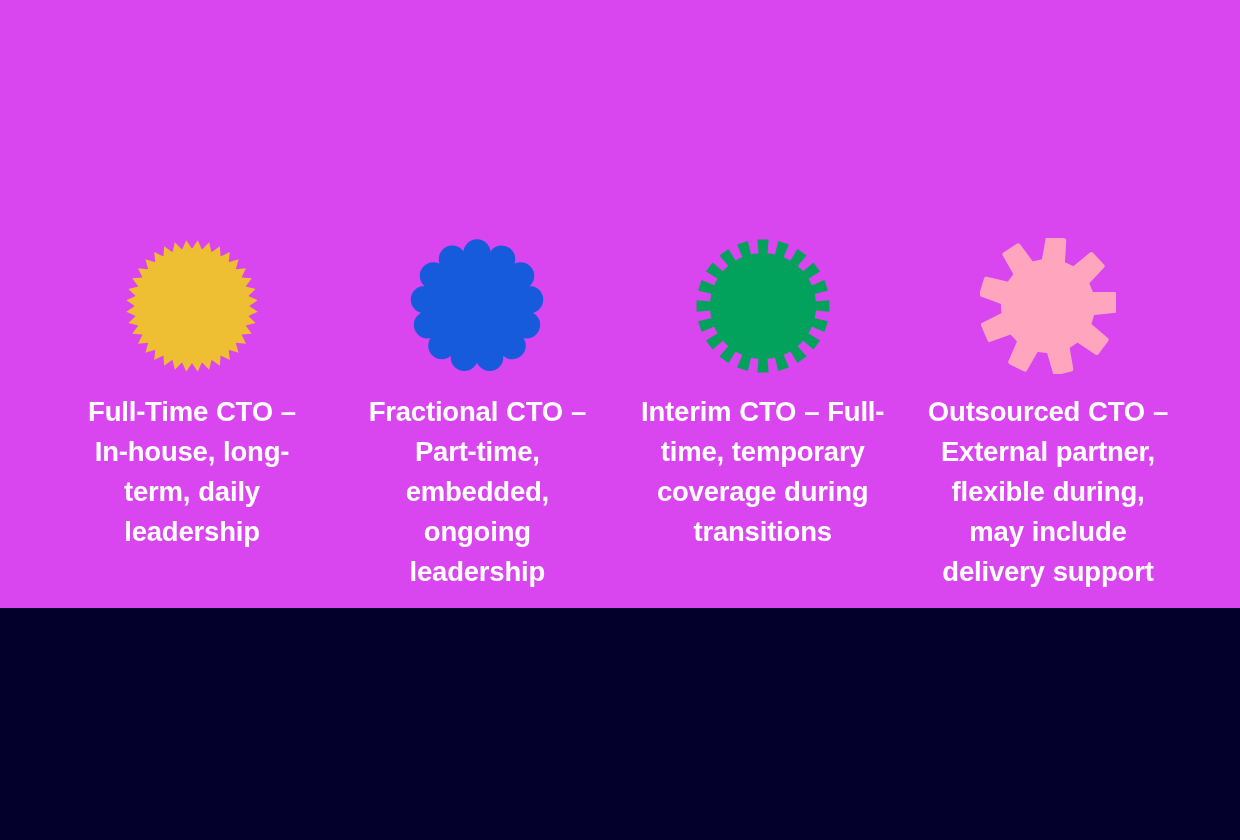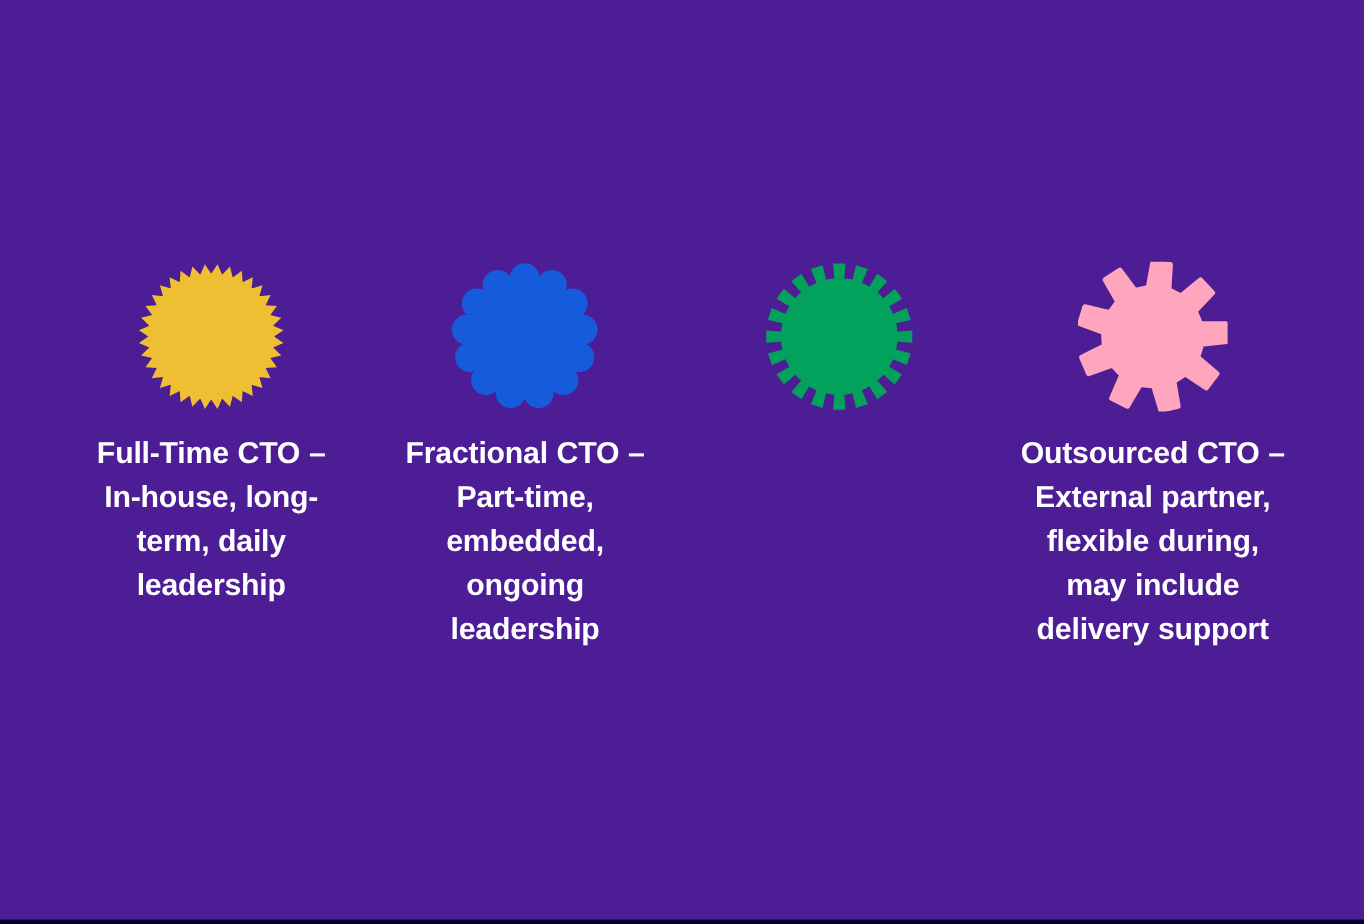--- a/index.html
+++ b/index.html
@@ -9,22 +9,22 @@
   body {
     width: 1240px;
     height: 840px;
     background: #03012b;
     font-family: "Liberation Sans", sans-serif;
     overflow: hidden;
   }
   .slide {
     position: relative;
     width: 1240px;
-    height: 836px;
-    background: #4c1d95;
+    height: 608px;
+    background: #d946ef;
   }
   .columns {
     position: absolute;
     top: 236px;
     left: 60px;
     width: 1120px;
     display: flex;
     flex-direction: row;
     align-items: flex-start;
     justify-content: space-between;
@@ -94,20 +94,21 @@
 
     <div class="column col-3">
       <div class="icon-wrap">
         <svg viewBox="0 0 200 200" aria-hidden="true">
           <g id="green-g" fill="#02a25d">
               <path d="M93.90,28.26L91.70,2.35L108.30,2.35L106.10,28.26ZM116.37,29.89L122.28,4.57L138.07,9.70L127.97,33.66ZM137.23,38.37L150.68,16.12L164.11,25.88L147.10,45.55ZM154.45,52.90L174.12,35.89L183.88,49.32L161.63,62.77ZM166.34,72.03L190.30,61.93L195.43,77.72L170.11,83.63ZM171.74,93.90L197.65,91.70L197.65,108.30L171.74,106.10ZM170.11,116.37L195.43,122.28L190.30,138.07L166.34,127.97ZM161.63,137.23L183.88,150.68L174.12,164.11L154.45,147.10ZM147.10,154.45L164.11,174.12L150.68,183.88L137.23,161.63ZM127.97,166.34L138.07,190.30L122.28,195.43L116.37,170.11ZM106.10,171.74L108.30,197.65L91.70,197.65L93.90,171.74ZM83.63,170.11L77.72,195.43L61.93,190.30L72.03,166.34ZM62.77,161.63L49.32,183.88L35.89,174.12L52.90,154.45ZM45.55,147.10L25.88,164.11L16.12,150.68L38.37,137.23ZM33.66,127.97L9.70,138.07L4.57,122.28L29.89,116.37ZM28.26,106.10L2.35,108.30L2.35,91.70L28.26,93.90ZM29.89,83.63L4.57,77.72L9.70,61.93L33.66,72.03ZM38.37,62.77L16.12,49.32L25.88,35.89L45.55,52.90ZM52.90,45.55L35.89,25.88L49.32,16.12L62.77,38.37ZM72.03,33.66L61.93,9.70L77.72,4.57L83.63,29.89Z" fill="#02a25d"></path>
               <circle cx="100" cy="100" r="78" fill="#02a25d"></circle>
             </g>
         </svg>
       </div>
+      <div class="caption">Interim CTO – Full-time, temporary coverage during transitions</div>
     </div>
 
     <div class="column col-4">
       <div class="icon-wrap">
         <svg viewBox="0 0 200 200" aria-hidden="true">
           <g id="pink-g" fill="#ffa6be">
               <path d="M94.10,34.26L100.13,1.00L123.41,3.81L121.35,37.55L137.74,45.85L163.74,24.25L179.76,41.36L156.50,65.88L163.71,82.78L197.52,82.94L198.80,106.35L165.21,110.18L159.88,127.76L185.67,149.61L171.60,168.37L143.41,149.72L128.02,159.76L133.74,193.07L110.91,198.40L101.30,165.99L83.06,163.79L66.02,192.98L45.11,182.39L58.58,151.38L46.02,137.97L14.20,149.39L4.99,127.83L35.24,112.73L34.24,94.39L2.53,82.68L9.33,60.25L42.21,68.13L53.23,53.43L36.46,24.08L56.10,11.27L76.21,38.44Z" fill="#ffa6be" stroke="#ffa6be" stroke-width="7" stroke-linejoin="round"></path>
               <circle cx="100" cy="100" r="66" fill="#ffa6be"></circle>
             </g>
         </svg>

